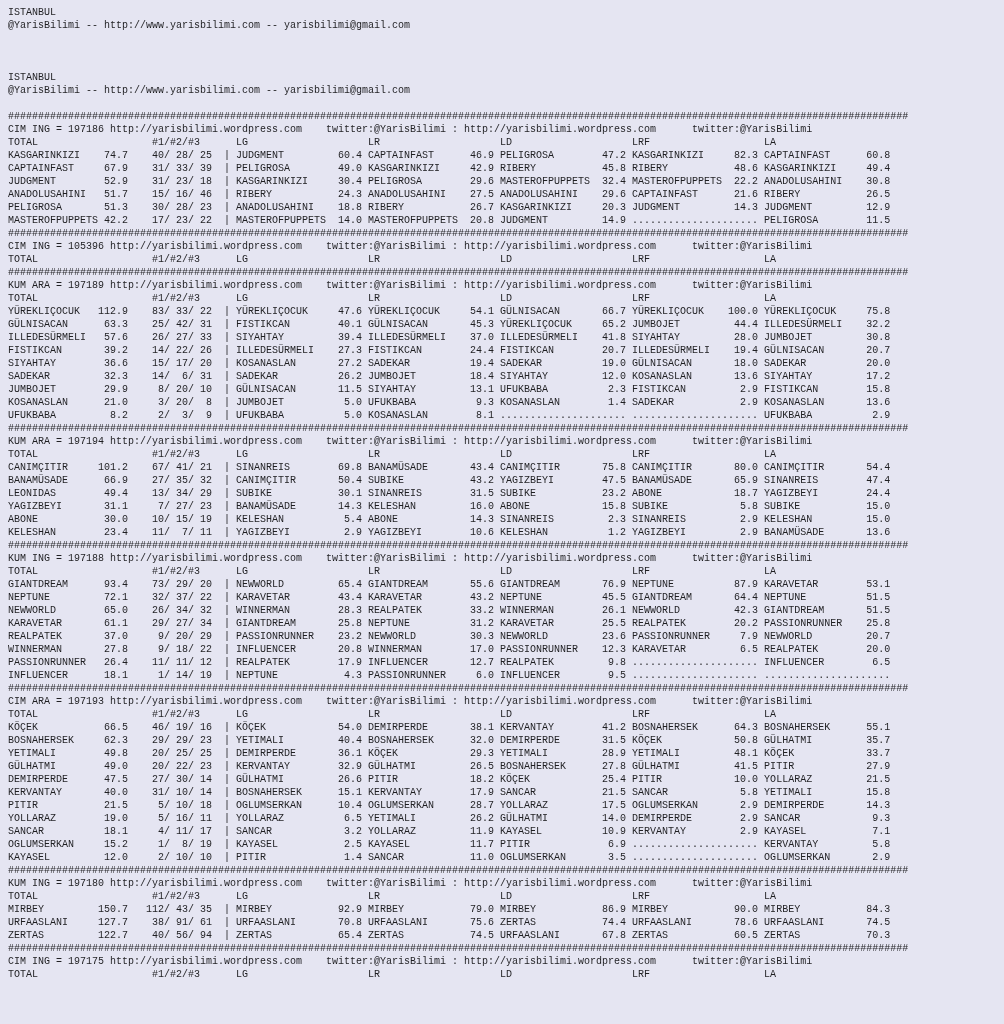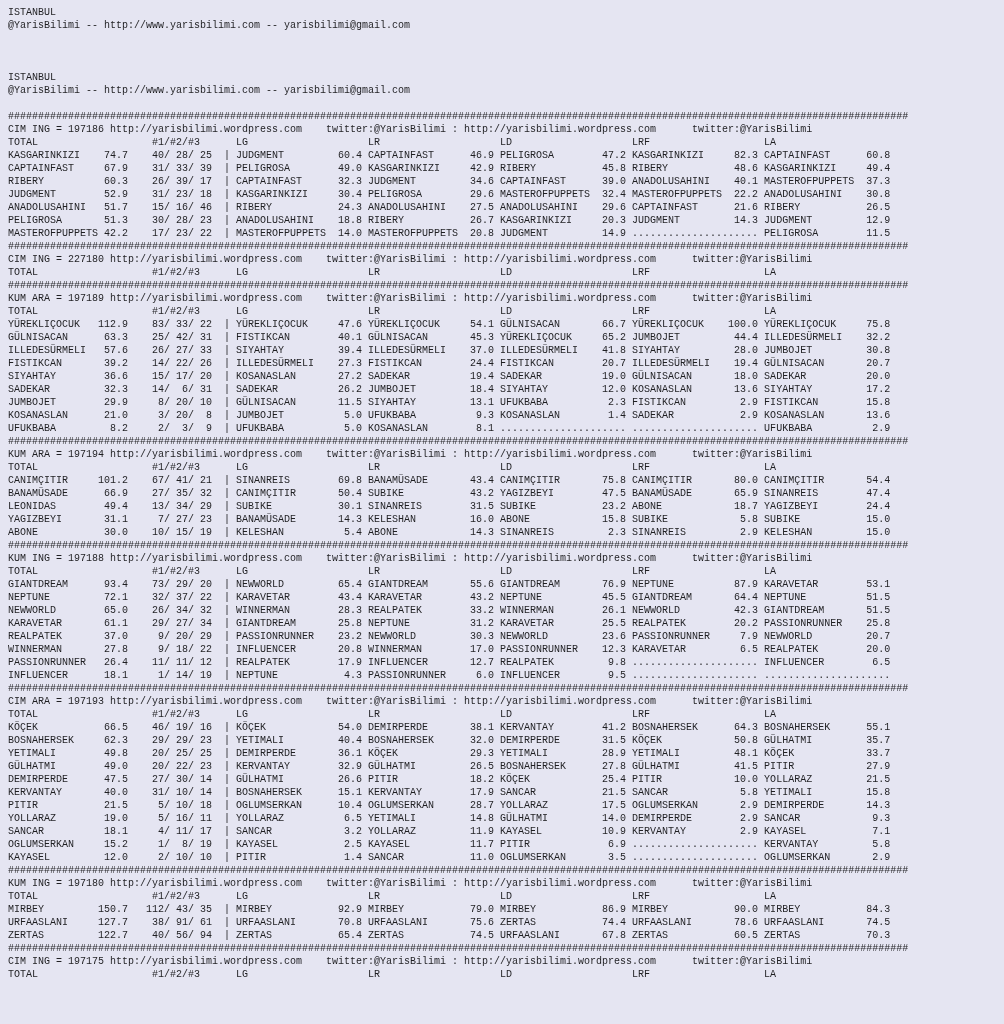--- a/index.html
+++ b/index.html
@@ -26,27 +26,26 @@
     <div class="ln"></div>
     <div class="ln"></div>
     <div class="ln">ISTANBUL</div>
     <div class="ln">@YarisBilimi -- http://www.yarisbilimi.com -- yarisbilimi@gmail.com</div>
     <div class="ln"></div>
     <div class="ln">######################################################################################################################################################</div>
     <div class="ln">CIM ING = 197186 http://yarisbilimi.wordpress.com    twitter:@YarisBilimi : http://yarisbilimi.wordpress.com      twitter:@YarisBilimi</div>
     <div class="ln">TOTAL                   #1/#2/#3      LG                    LR                    LD                    LRF                   LA</div>
     <div class="ln">KASGARINKIZI    74.7    40/ 28/ 25  | JUDGMENT         60.4 CAPTAINFAST      46.9 PELIGROSA        47.2 KASGARINKIZI     82.3 CAPTAINFAST      60.8 </div>
     <div class="ln">CAPTAINFAST     67.9    31/ 33/ 39  | PELIGROSA        49.0 KASGARINKIZI     42.9 RIBERY           45.8 RIBERY           48.6 KASGARINKIZI     49.4 </div>
-    <div class="ln">RIBERY          60.3    26/ 39/ 17  | CAPTAINFAST      32.3 JUDGMENT         34.6 CAPTAINFAST      39.0 ANADOLUSAHINI    40.1 MASTEROFPUPPETS  37.3 </div>
     <div class="ln">JUDGMENT        52.9    31/ 23/ 18  | KASGARINKIZI     30.4 PELIGROSA        29.6 MASTEROFPUPPETS  32.4 MASTEROFPUPPETS  22.2 ANADOLUSAHINI    30.8 </div>
     <div class="ln">ANADOLUSAHINI   51.7    15/ 16/ 46  | RIBERY           24.3 ANADOLUSAHINI    27.5 ANADOLUSAHINI    29.6 CAPTAINFAST      21.6 RIBERY           26.5 </div>
     <div class="ln">PELIGROSA       51.3    30/ 28/ 23  | ANADOLUSAHINI    18.8 RIBERY           26.7 KASGARINKIZI     20.3 JUDGMENT         14.3 JUDGMENT         12.9 </div>
     <div class="ln">MASTEROFPUPPETS 42.2    17/ 23/ 22  | MASTEROFPUPPETS  14.0 MASTEROFPUPPETS  20.8 JUDGMENT         14.9 ..................... PELIGROSA        11.5 </div>
     <div class="ln">######################################################################################################################################################</div>
-    <div class="ln">CIM ING = 227180 http://yarisbilimi.wordpress.com    twitter:@YarisBilimi : http://yarisbilimi.wordpress.com      twitter:@YarisBilimi</div>
+    <div class="ln">CIM ING = 105396 http://yarisbilimi.wordpress.com    twitter:@YarisBilimi : http://yarisbilimi.wordpress.com      twitter:@YarisBilimi</div>
     <div class="ln">TOTAL                   #1/#2/#3      LG                    LR                    LD                    LRF                   LA</div>
     <div class="ln">######################################################################################################################################################</div>
     <div class="ln">KUM ARA = 197189 http://yarisbilimi.wordpress.com    twitter:@YarisBilimi : http://yarisbilimi.wordpress.com      twitter:@YarisBilimi</div>
     <div class="ln">TOTAL                   #1/#2/#3      LG                    LR                    LD                    LRF                   LA</div>
     <div class="ln">YÜREKLIÇOCUK   112.9    83/ 33/ 22  | YÜREKLIÇOCUK     47.6 YÜREKLIÇOCUK     54.1 GÜLNISACAN       66.7 YÜREKLIÇOCUK    100.0 YÜREKLIÇOCUK     75.8 </div>
     <div class="ln">GÜLNISACAN      63.3    25/ 42/ 31  | FISTIKCAN        40.1 GÜLNISACAN       45.3 YÜREKLIÇOCUK     65.2 JUMBOJET         44.4 ILLEDESÜRMELI    32.2 </div>
     <div class="ln">ILLEDESÜRMELI   57.6    26/ 27/ 33  | SIYAHTAY         39.4 ILLEDESÜRMELI    37.0 ILLEDESÜRMELI    41.8 SIYAHTAY         28.0 JUMBOJET         30.8 </div>
     <div class="ln">FISTIKCAN       39.2    14/ 22/ 26  | ILLEDESÜRMELI    27.3 FISTIKCAN        24.4 FISTIKCAN        20.7 ILLEDESÜRMELI    19.4 GÜLNISACAN       20.7 </div>
     <div class="ln">SIYAHTAY        36.6    15/ 17/ 20  | KOSANASLAN       27.2 SADEKAR          19.4 SADEKAR          19.0 GÜLNISACAN       18.0 SADEKAR          20.0 </div>
     <div class="ln">SADEKAR         32.3    14/  6/ 31  | SADEKAR          26.2 JUMBOJET         18.4 SIYAHTAY         12.0 KOSANASLAN       13.6 SIYAHTAY         17.2 </div>
@@ -54,20 +53,21 @@
     <div class="ln">KOSANASLAN      21.0     3/ 20/  8  | JUMBOJET          5.0 UFUKBABA          9.3 KOSANASLAN        1.4 SADEKAR           2.9 KOSANASLAN       13.6 </div>
     <div class="ln">UFUKBABA         8.2     2/  3/  9  | UFUKBABA          5.0 KOSANASLAN        8.1 ..................... ..................... UFUKBABA          2.9 </div>
     <div class="ln">######################################################################################################################################################</div>
     <div class="ln">KUM ARA = 197194 http://yarisbilimi.wordpress.com    twitter:@YarisBilimi : http://yarisbilimi.wordpress.com      twitter:@YarisBilimi</div>
     <div class="ln">TOTAL                   #1/#2/#3      LG                    LR                    LD                    LRF                   LA</div>
     <div class="ln">CANIMÇITIR     101.2    67/ 41/ 21  | SINANREIS        69.8 BANAMÜSADE       43.4 CANIMÇITIR       75.8 CANIMÇITIR       80.0 CANIMÇITIR       54.4 </div>
     <div class="ln">BANAMÜSADE      66.9    27/ 35/ 32  | CANIMÇITIR       50.4 SUBIKE           43.2 YAGIZBEYI        47.5 BANAMÜSADE       65.9 SINANREIS        47.4 </div>
     <div class="ln">LEONIDAS        49.4    13/ 34/ 29  | SUBIKE           30.1 SINANREIS        31.5 SUBIKE           23.2 ABONE            18.7 YAGIZBEYI        24.4 </div>
     <div class="ln">YAGIZBEYI       31.1     7/ 27/ 23  | BANAMÜSADE       14.3 KELESHAN         16.0 ABONE            15.8 SUBIKE            5.8 SUBIKE           15.0 </div>
     <div class="ln">ABONE           30.0    10/ 15/ 19  | KELESHAN          5.4 ABONE            14.3 SINANREIS         2.3 SINANREIS         2.9 KELESHAN         15.0 </div>
+    <div class="ln">KELESHAN        23.4    11/  7/ 11  | YAGIZBEYI         2.9 YAGIZBEYI        10.6 KELESHAN          1.2 YAGIZBEYI         2.9 BANAMÜSADE       13.6 </div>
     <div class="ln">######################################################################################################################################################</div>
     <div class="ln">KUM ING = 197188 http://yarisbilimi.wordpress.com    twitter:@YarisBilimi : http://yarisbilimi.wordpress.com      twitter:@YarisBilimi</div>
     <div class="ln">TOTAL                   #1/#2/#3      LG                    LR                    LD                    LRF                   LA</div>
     <div class="ln">GIANTDREAM      93.4    73/ 29/ 20  | NEWWORLD         65.4 GIANTDREAM       55.6 GIANTDREAM       76.9 NEPTUNE          87.9 KARAVETAR        53.1 </div>
     <div class="ln">NEPTUNE         72.1    32/ 37/ 22  | KARAVETAR        43.4 KARAVETAR        43.2 NEPTUNE          45.5 GIANTDREAM       64.4 NEPTUNE          51.5 </div>
     <div class="ln">NEWWORLD        65.0    26/ 34/ 32  | WINNERMAN        28.3 REALPATEK        33.2 WINNERMAN        26.1 NEWWORLD         42.3 GIANTDREAM       51.5 </div>
     <div class="ln">KARAVETAR       61.1    29/ 27/ 34  | GIANTDREAM       25.8 NEPTUNE          31.2 KARAVETAR        25.5 REALPATEK        20.2 PASSIONRUNNER    25.8 </div>
     <div class="ln">REALPATEK       37.0     9/ 20/ 29  | PASSIONRUNNER    23.2 NEWWORLD         30.3 NEWWORLD         23.6 PASSIONRUNNER     7.9 NEWWORLD         20.7 </div>
     <div class="ln">WINNERMAN       27.8     9/ 18/ 22  | INFLUENCER       20.8 WINNERMAN        17.0 PASSIONRUNNER    12.3 KARAVETAR         6.5 REALPATEK        20.0 </div>
     <div class="ln">PASSIONRUNNER   26.4    11/ 11/ 12  | REALPATEK        17.9 INFLUENCER       12.7 REALPATEK         9.8 ..................... INFLUENCER        6.5 </div>
@@ -75,21 +75,21 @@
     <div class="ln">######################################################################################################################################################</div>
     <div class="ln">CIM ARA = 197193 http://yarisbilimi.wordpress.com    twitter:@YarisBilimi : http://yarisbilimi.wordpress.com      twitter:@YarisBilimi</div>
     <div class="ln">TOTAL                   #1/#2/#3      LG                    LR                    LD                    LRF                   LA</div>
     <div class="ln">KÖÇEK           66.5    46/ 19/ 16  | KÖÇEK            54.0 DEMIRPERDE       38.1 KERVANTAY        41.2 BOSNAHERSEK      64.3 BOSNAHERSEK      55.1 </div>
     <div class="ln">BOSNAHERSEK     62.3    29/ 29/ 23  | YETIMALI         40.4 BOSNAHERSEK      32.0 DEMIRPERDE       31.5 KÖÇEK            50.8 GÜLHATMI         35.7 </div>
     <div class="ln">YETIMALI        49.8    20/ 25/ 25  | DEMIRPERDE       36.1 KÖÇEK            29.3 YETIMALI         28.9 YETIMALI         48.1 KÖÇEK            33.7 </div>
     <div class="ln">GÜLHATMI        49.0    20/ 22/ 23  | KERVANTAY        32.9 GÜLHATMI         26.5 BOSNAHERSEK      27.8 GÜLHATMI         41.5 PITIR            27.9 </div>
     <div class="ln">DEMIRPERDE      47.5    27/ 30/ 14  | GÜLHATMI         26.6 PITIR            18.2 KÖÇEK            25.4 PITIR            10.0 YOLLARAZ         21.5 </div>
     <div class="ln">KERVANTAY       40.0    31/ 10/ 14  | BOSNAHERSEK      15.1 KERVANTAY        17.9 SANCAR           21.5 SANCAR            5.8 YETIMALI         15.8 </div>
     <div class="ln">PITIR           21.5     5/ 10/ 18  | OGLUMSERKAN      10.4 OGLUMSERKAN      28.7 YOLLARAZ         17.5 OGLUMSERKAN       2.9 DEMIRPERDE       14.3 </div>
-    <div class="ln">YOLLARAZ        19.0     5/ 16/ 11  | YOLLARAZ          6.5 YETIMALI         14.8 GÜLHATMI         14.0 DEMIRPERDE        2.9 SANCAR            9.3 </div>
+    <div class="ln">YOLLARAZ        19.0     5/ 16/ 11  | YOLLARAZ          6.5 YETIMALI         26.2 GÜLHATMI         14.0 DEMIRPERDE        2.9 SANCAR            9.3 </div>
     <div class="ln">SANCAR          18.1     4/ 11/ 17  | SANCAR            3.2 YOLLARAZ         11.9 KAYASEL          10.9 KERVANTAY         2.9 KAYASEL           7.1 </div>
     <div class="ln">OGLUMSERKAN     15.2     1/  8/ 19  | KAYASEL           2.5 KAYASEL          11.7 PITIR             6.9 ..................... KERVANTAY         5.8 </div>
     <div class="ln">KAYASEL         12.0     2/ 10/ 10  | PITIR             1.4 SANCAR           11.0 OGLUMSERKAN       3.5 ..................... OGLUMSERKAN       2.9 </div>
     <div class="ln">######################################################################################################################################################</div>
     <div class="ln">KUM ING = 197180 http://yarisbilimi.wordpress.com    twitter:@YarisBilimi : http://yarisbilimi.wordpress.com      twitter:@YarisBilimi</div>
     <div class="ln">TOTAL                   #1/#2/#3      LG                    LR                    LD                    LRF                   LA</div>
     <div class="ln">MIRBEY         150.7   112/ 43/ 35  | MIRBEY           92.9 MIRBEY           79.0 MIRBEY           86.9 MIRBEY           90.0 MIRBEY           84.3 </div>
     <div class="ln">URFAASLANI     127.7    38/ 91/ 61  | URFAASLANI       70.8 URFAASLANI       75.6 ZERTAS           74.4 URFAASLANI       78.6 URFAASLANI       74.5 </div>
     <div class="ln">ZERTAS         122.7    40/ 56/ 94  | ZERTAS           65.4 ZERTAS           74.5 URFAASLANI       67.8 ZERTAS           60.5 ZERTAS           70.3 </div>
     <div class="ln">######################################################################################################################################################</div>

